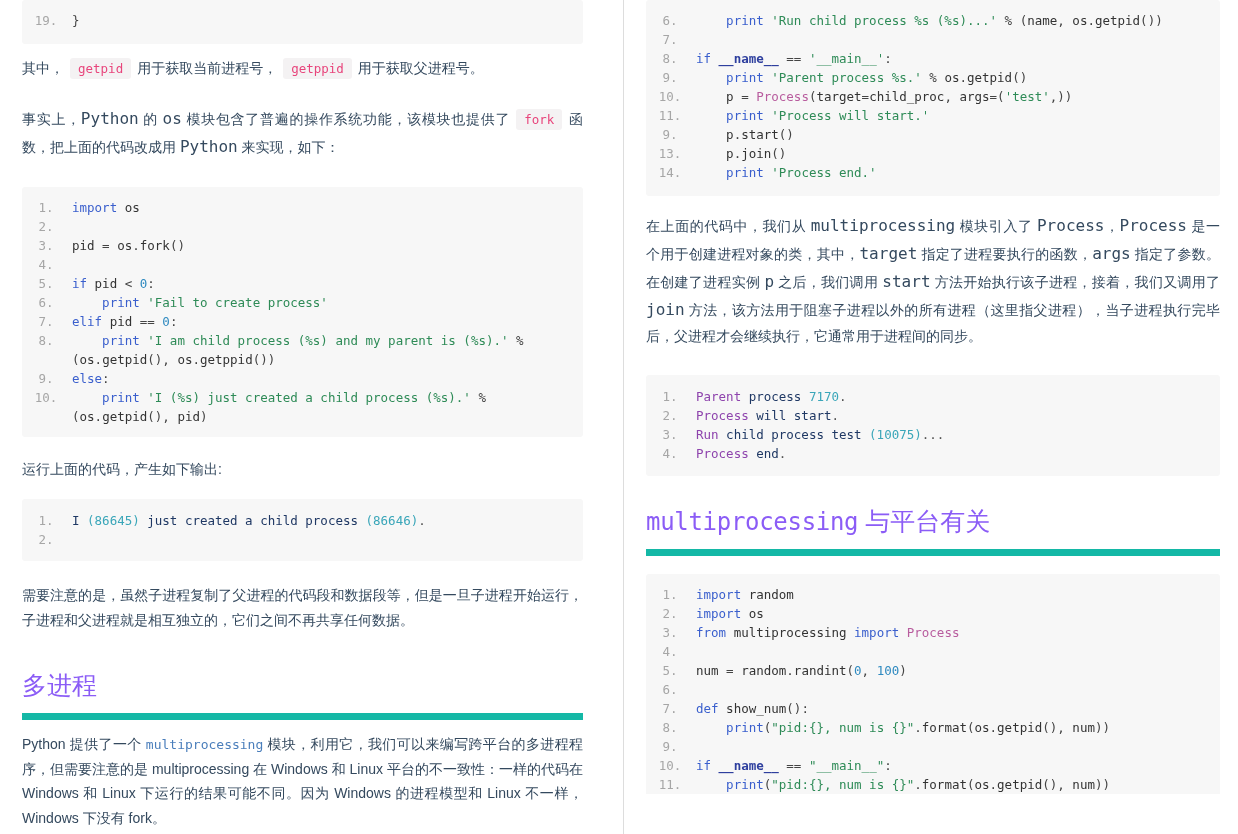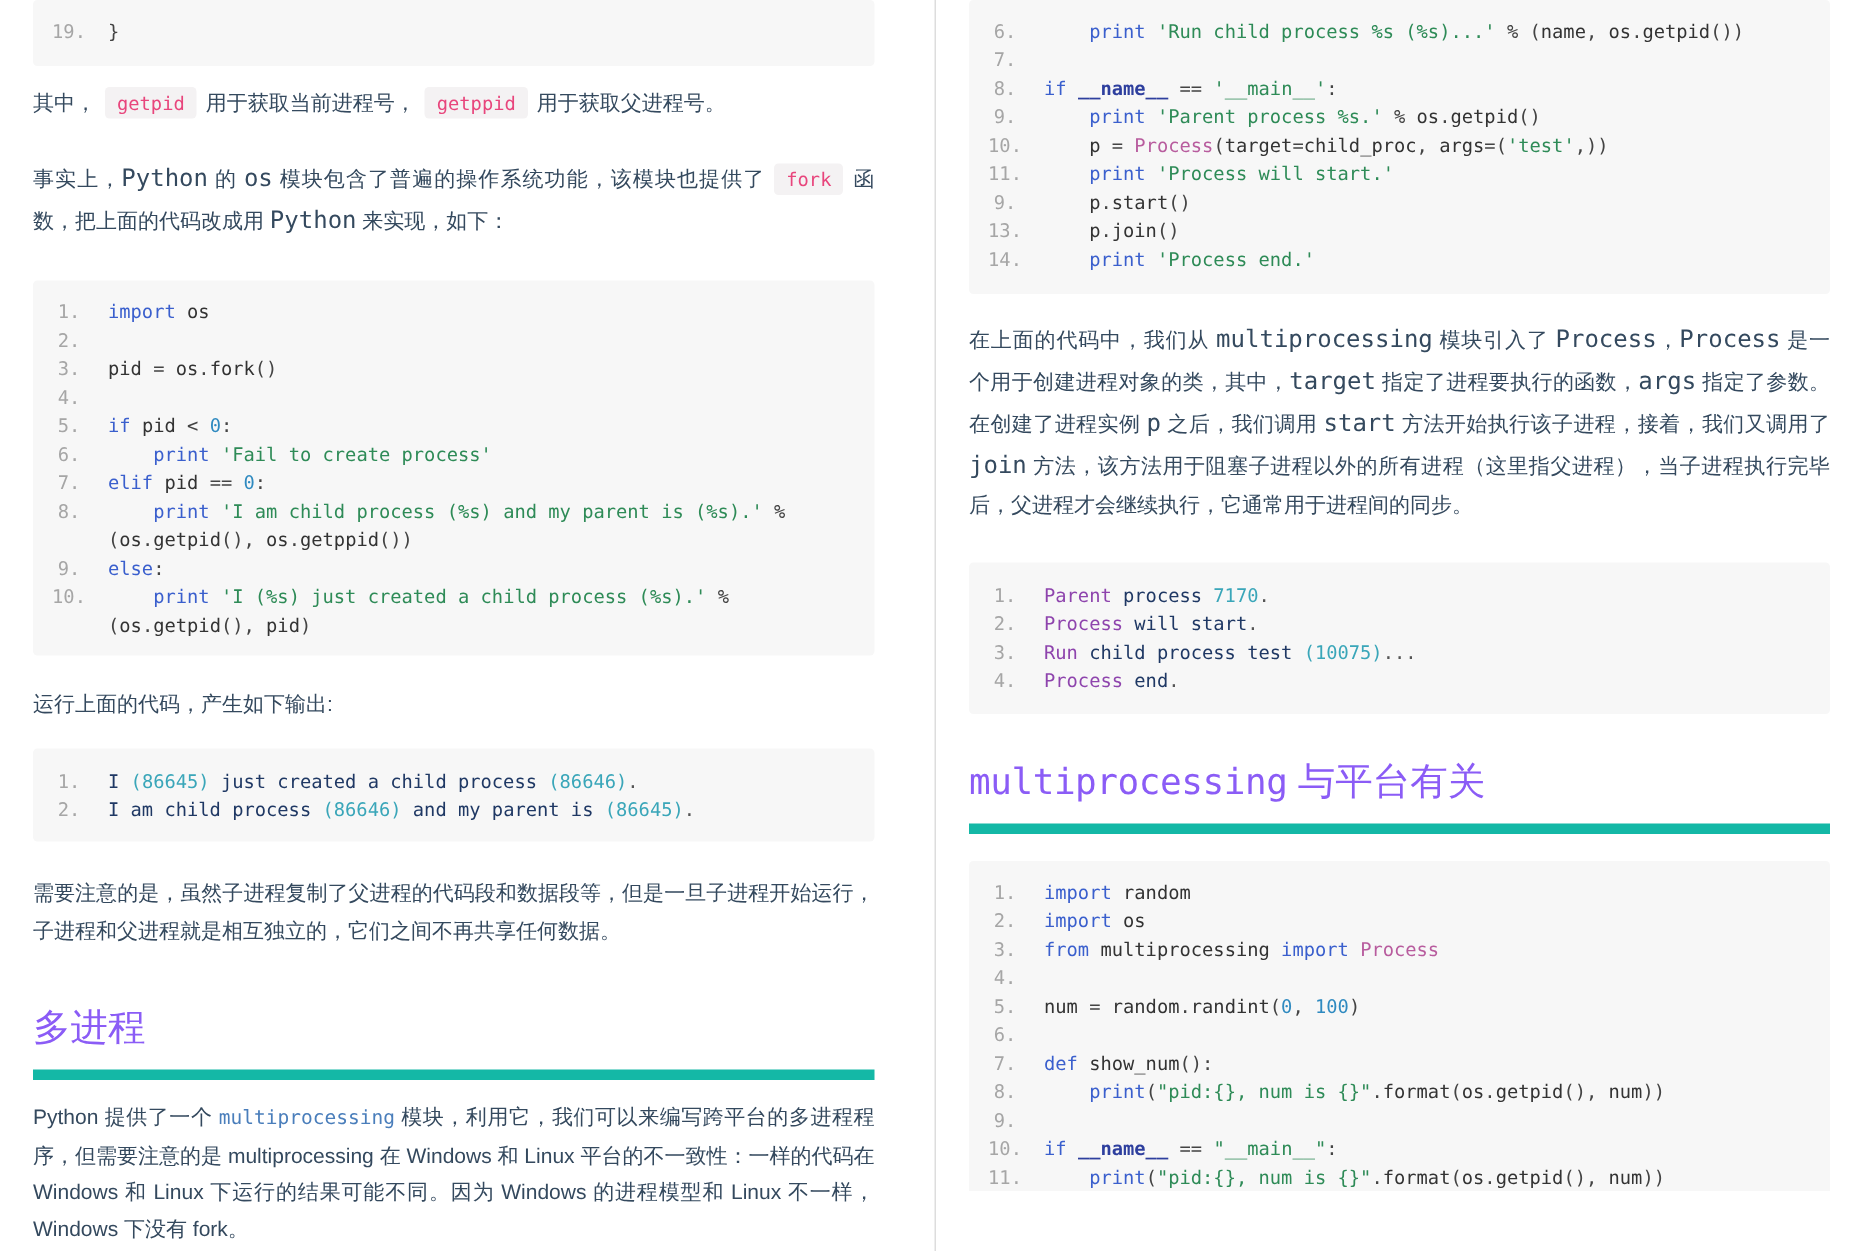--- a/index.html
+++ b/index.html
@@ -169,21 +169,21 @@
       <div class="cl"><span class="ln">7</span><span class="ctext"><span class="k">elif</span> <span class="id">pid</span> <span class="pu">==</span> <span class="n">0</span><span class="pu">:</span></span></div>
       <div class="cl"><span class="ln">8</span><span class="ctext">    <span class="k">print</span> <span class="s">'I am child process (%s) and my parent is (%s).'</span> <span class="pu">%</span> <span class="pu">(</span><span class="id">os</span><span class="pu">.</span><span class="id">getpid</span><span class="pu">(),</span> <span class="id">os</span><span class="pu">.</span><span class="id">getppid</span><span class="pu">())</span></span></div>
       <div class="cl"><span class="ln">9</span><span class="ctext"><span class="k">else</span><span class="pu">:</span></span></div>
       <div class="cl"><span class="ln">10</span><span class="ctext">    <span class="k">print</span> <span class="s">'I (%s) just created a child process (%s).'</span> <span class="pu">%</span> <span class="pu">(</span><span class="id">os</span><span class="pu">.</span><span class="id">getpid</span><span class="pu">(),</span> <span class="id">pid</span><span class="pu">)</span></span></div>
     </div>
 
     <p class="para tight">运行上面的代码，产生如下输出:</p>
 
     <div class="codeblock" style="padding-top:12px;padding-bottom:12px;">
       <div class="cl"><span class="ln">1</span><span class="ctext"><span class="o-text">I </span><span class="o-num">(86645)</span><span class="o-text"> just created a child process </span><span class="o-num">(86646)</span><span class="o-dot">.</span></span></div>
-      <div class="cl"><span class="ln">2</span><span class="ctext"><span class="o-text">I am child process </span><span class="o-num">(86646)</span><span class="o-text"> and my parent is </span><span class="o-num">(86645)</span><span class="o-dot">.</span></span></div>
+      <div class="cl"><span class="ln">2</span></div>
     </div>
 
     <p class="para">需要注意的是，虽然子进程复制了父进程的代码段和数据段等，但是一旦子进程开始运行，子进程和父进程就是相互独立的，它们之间不再共享任何数据。</p>
 
     <h2 class="heading">多进程</h2>
 
     <p class="para">
       <span>Python 提供了一个 </span><span class="mono-blue">multiprocessing</span><span> 模块，利用它，我们可以来编写跨平台的多进程程序，但需要注意的是 multiprocessing 在 Windows 和 Linux 平台的不一致性：一样的代码在 Windows 和 Linux 下运行的结果可能不同。因为 Windows 的进程模型和 Linux 不一样，Windows 下没有 fork。</span>
     </p>
 

